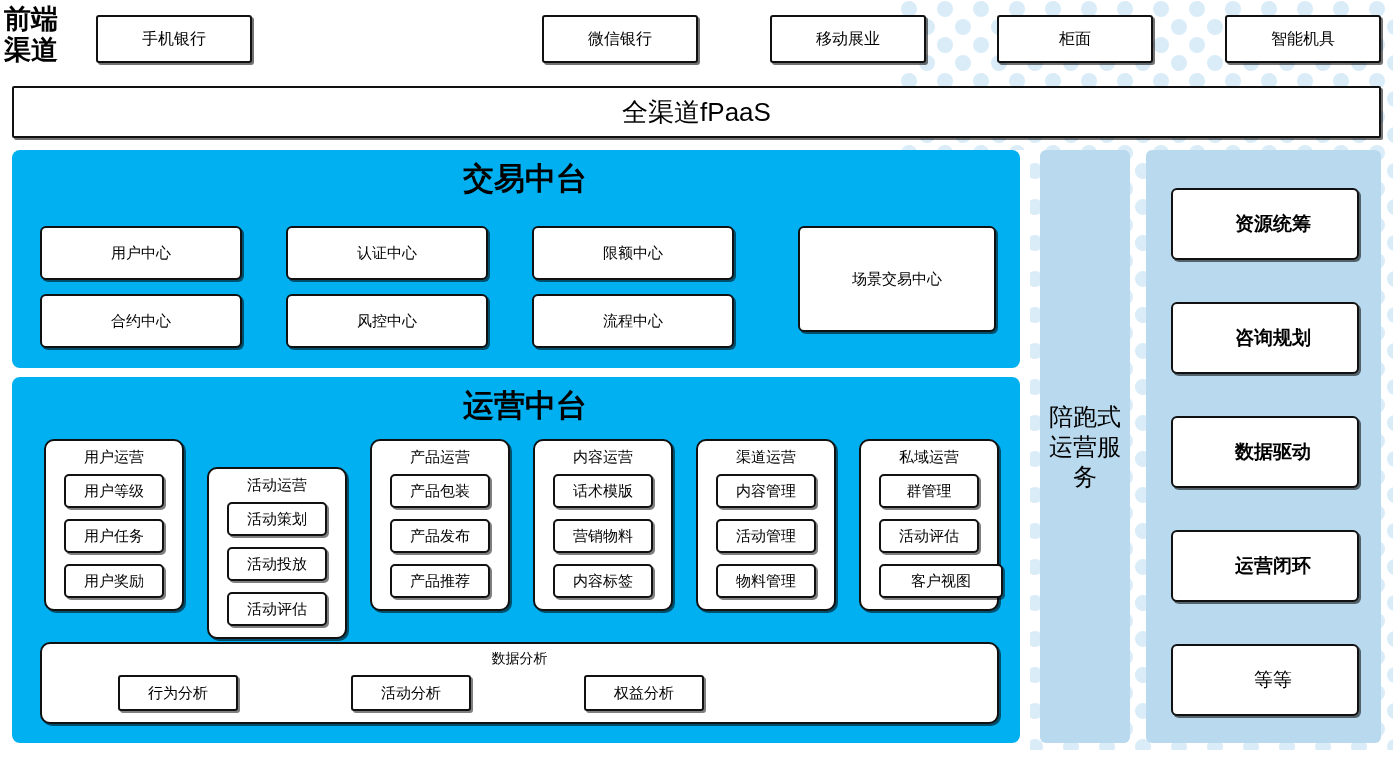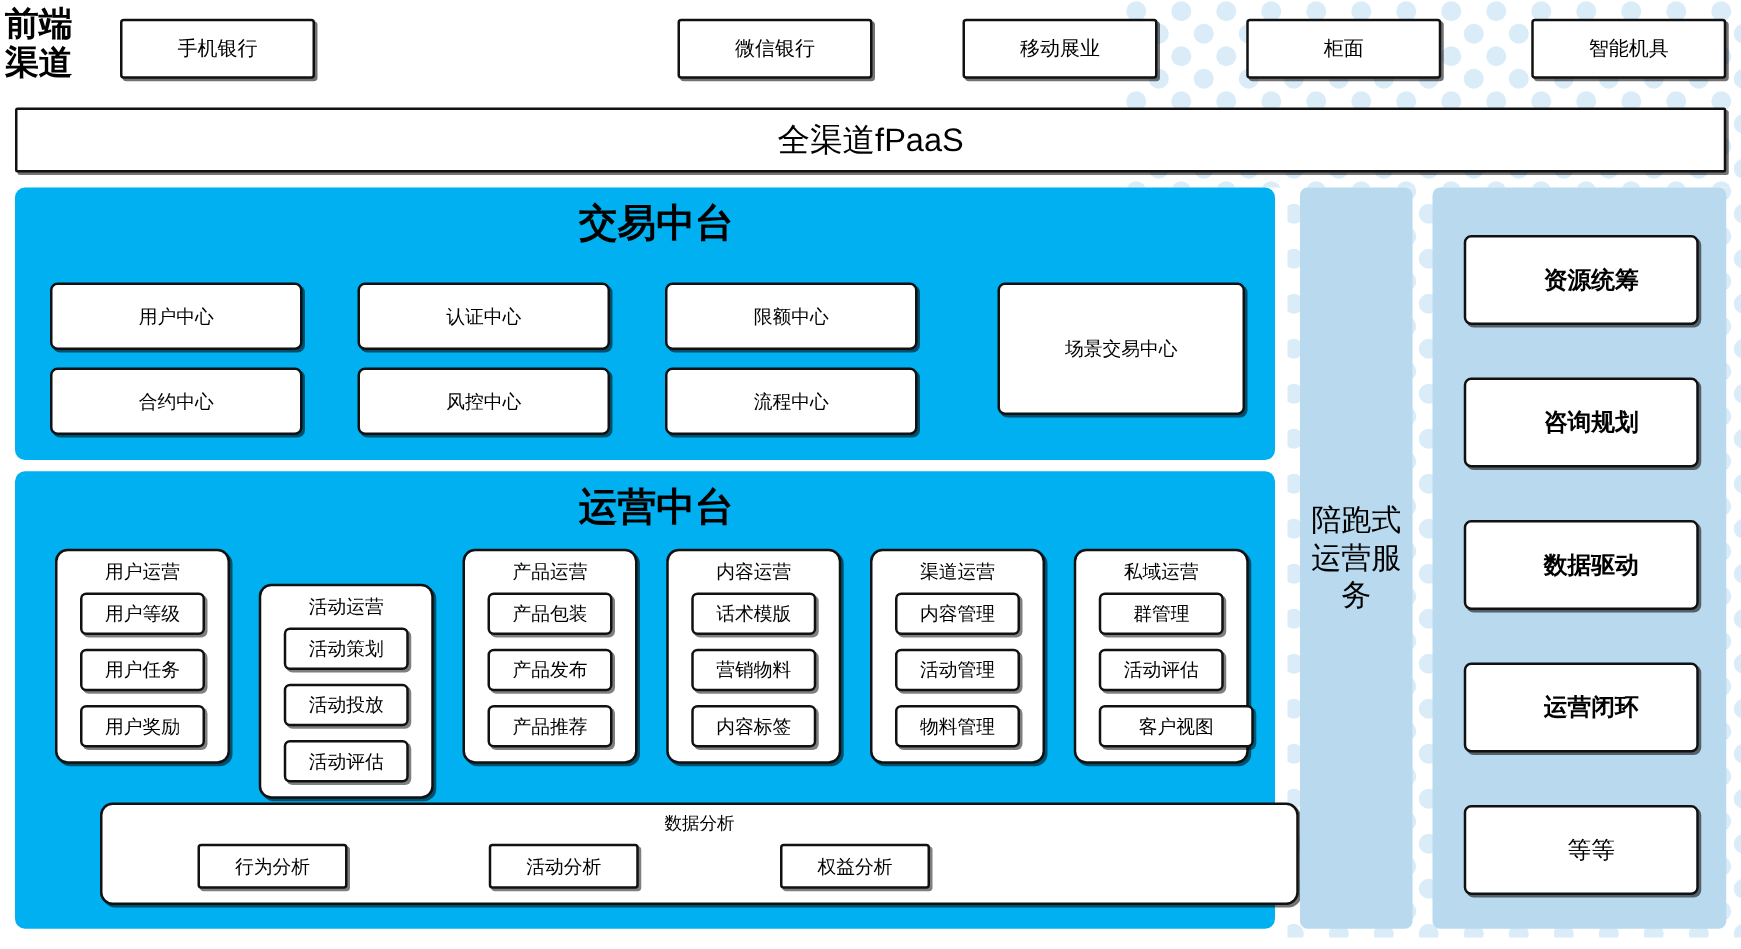--- a/index.html
+++ b/index.html
@@ -195,21 +195,21 @@
       <div class="op-item" style="left:18px;top:123px;width:100px;height:34px;">物料管理</div>
     </div>
 
     <div class="op-group" style="left:847px;top:62px;width:140px;height:172px;">
       <div class="op-group-title">私域运营</div>
       <div class="op-item" style="left:18px;top:33px;width:100px;height:34px;">群管理</div>
       <div class="op-item" style="left:18px;top:78px;width:100px;height:34px;">活动评估</div>
       <div class="op-item" style="left:18px;top:123px;width:124px;height:34px;">客户视图</div>
     </div>
 
-    <div class="da-box" style="left:28px;top:265px;width:959px;height:82px;margin-left:40px;">
+    <div class="da-box" style="left:28px;top:265px;width:959px;height:82px;">
       <div class="da-title">数据分析</div>
       <div class="da-item" style="left:76px;top:31px;width:120px;height:36px;">行为分析</div>
       <div class="da-item" style="left:309px;top:31px;width:120px;height:36px;">活动分析</div>
       <div class="da-item" style="left:542px;top:31px;width:120px;height:36px;">权益分析</div>
     </div>
   </div>
 
   <div class="abs lightblue" style="left:1040px;top:150px;width:90px;height:593px;padding-left:44px;">
     <div class="service-vtext">陪跑式运营服务</div>
   </div>

